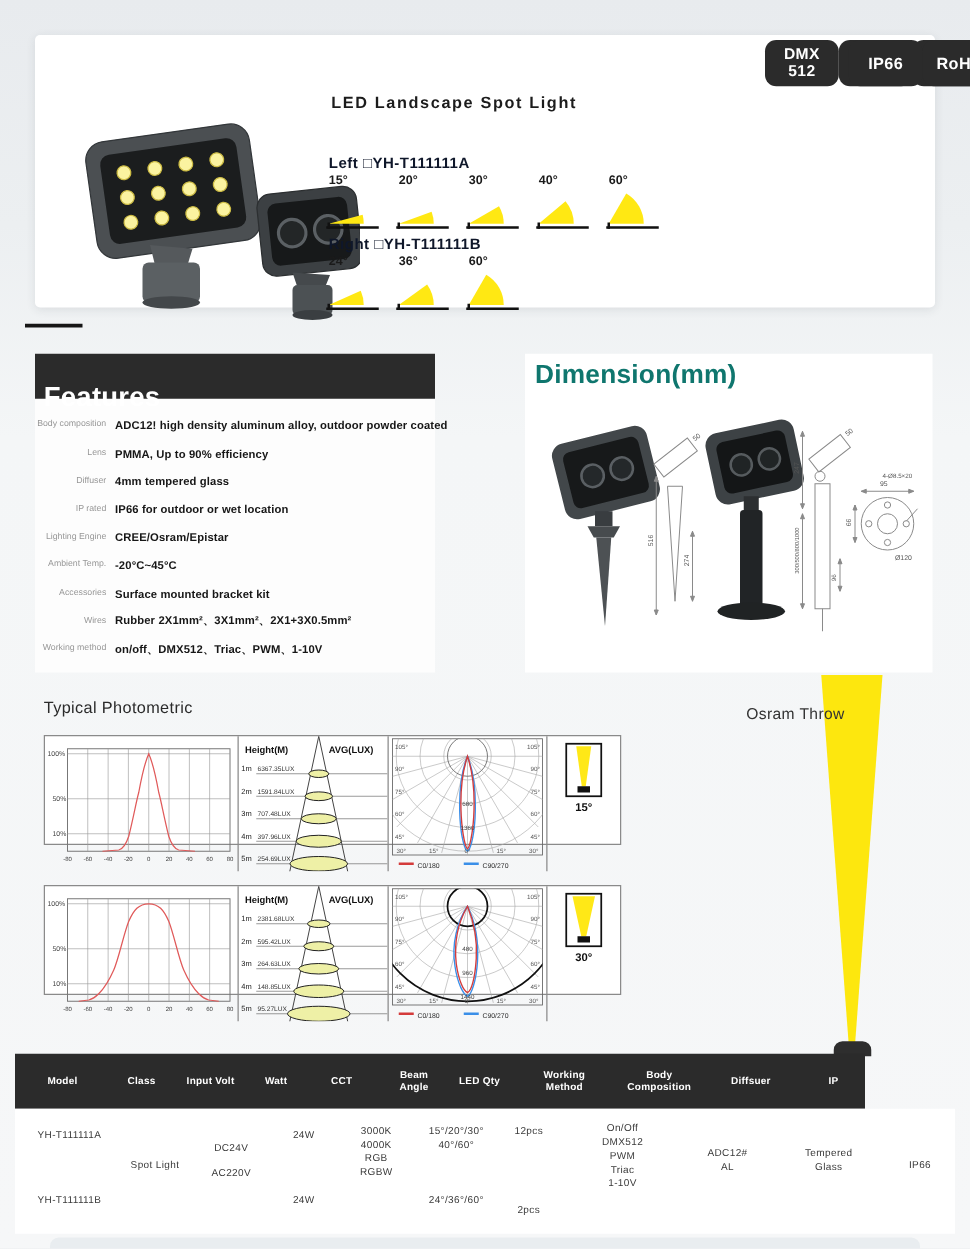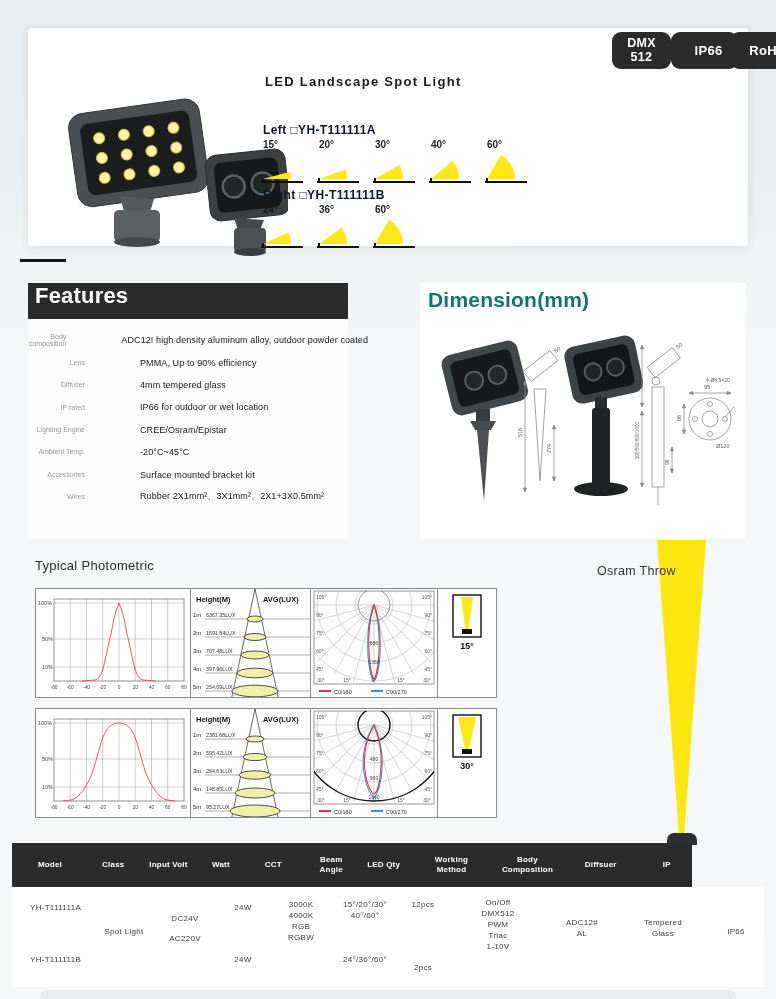--- a/index.html
+++ b/index.html
@@ -25,34 +25,34 @@
   .badge-col.bl { left:584px; } .badge-col.br { left:651px; }
   .badge { width:59px; height:37px; margin-bottom:5.5px; border-radius:9px; background:#2b2b2b;
            color:#fff; font-weight:bold; font-size:13px; display:flex; flex-direction:column;
            align-items:center; justify-content:center; line-height:1.05; letter-spacing:.3px; }
   .badge .two { font-size:12.5px; }
 
   
   .feat-dash { position:absolute; left:20px; top:259px; width:46px; height:3px; background:#161616; }
   .features-panel { position:absolute; left:28px; top:283px; width:320px; height:255px; background:#fdfdfd; }
   .features-head { width:320px; height:36px; background:#2b2b2b; color:#fff; font-size:22px;
-                   font-weight:bold; padding:0 0 0 7px; letter-spacing:.2px; }
+                   font-weight:bold; padding:22px 0 0 7px; letter-spacing:.2px; }
   .f-rows { position:absolute; left:0; top:46px; width:340px; }
   .f-row { display:flex; align-items:center; height:22.4px; }
   .f-label { width:64px; text-align:right; padding-right:7px; font-size:7px; color:#979797; line-height:1.1; }
-  .f-val { font-size:9px; font-weight:400; color:#161616; white-space:nowrap; letter-spacing:.1px;margin-left:48px; }
+  .f-val { font-size:9px; font-weight:700; color:#161616; white-space:nowrap; letter-spacing:.1px; }
 
   
   .dim-panel { position:absolute; left:420px; top:283px; width:326px; height:255px; background:#fff; }
   .dim-head { font-size:21px; font-weight:bold; color:#0f766e; padding:5px 0 0 8px; letter-spacing:.2px; }
   .dim-svg { position:absolute; left:8px; top:46px; }
 
   
   .photo-label { position:absolute; left:35px; top:558px; font-size:13px; color:#2a2a2a; letter-spacing:.3px; }
-  .photo-box { position:absolute; left:35px; width:462px; height:110px; border:1px solid #8a8a8a; background:#fff; display:flex; }
+  .photo-box { position:absolute; left:35px; width:462px; height:88px; border:1px solid #8a8a8a; background:#fff; display:flex; }
   .pb1 { top:588px; } .pb2 { top:708px; }
   .ph-cell { position:relative; height:108px; border-right:1px solid #8a8a8a; }
   .ph-cell:last-child { border-right:none; }
   .c-curve { width:155px; } .c-cone { width:120px; } .c-polar { width:127px; } .c-icon { width:58px; }
   .beam-ico-label { position:absolute; left:0; width:58px; top:52px; text-align:center; font-size:9px; font-weight:bold; color:#111; }
 
   
   .throw-label { position:absolute; left:597px; top:564px; font-size:12.5px; color:#333; letter-spacing:.3px; }
   .beam-svg { position:absolute; left:560px; top:540px; }
   .fixture { position:absolute; left:667px; top:833px; width:30px; height:12px;
@@ -235,20 +235,24 @@
           <span class="f-label">Ambient Temp.</span>
           <span class="f-val">-20°C~45°C</span>
         </div>
       <div class="f-row">
           <span class="f-label">Accessories</span>
           <span class="f-val">Surface mounted bracket kit</span>
         </div>
       <div class="f-row">
           <span class="f-label">Wires</span>
           <span class="f-val">Rubber 2X1mm²、3X1mm²、2X1+3X0.5mm²</span>
+        </div>
+      <div class="f-row">
+          <span class="f-label">Working method</span>
+          <span class="f-val">on/off、DMX512、Triac、PWM、1-10V</span>
         </div>
     </div>
   </div>
 
   <div class="dim-panel">
     <div class="dim-head">Dimension(mm)</div>
     <svg class="dim-svg" width="310" height="200">
 
       <g transform="rotate(-14 57 50)">
         <rect x="18" y="18" width="78" height="62" rx="10" fill="#42474a"></rect>

